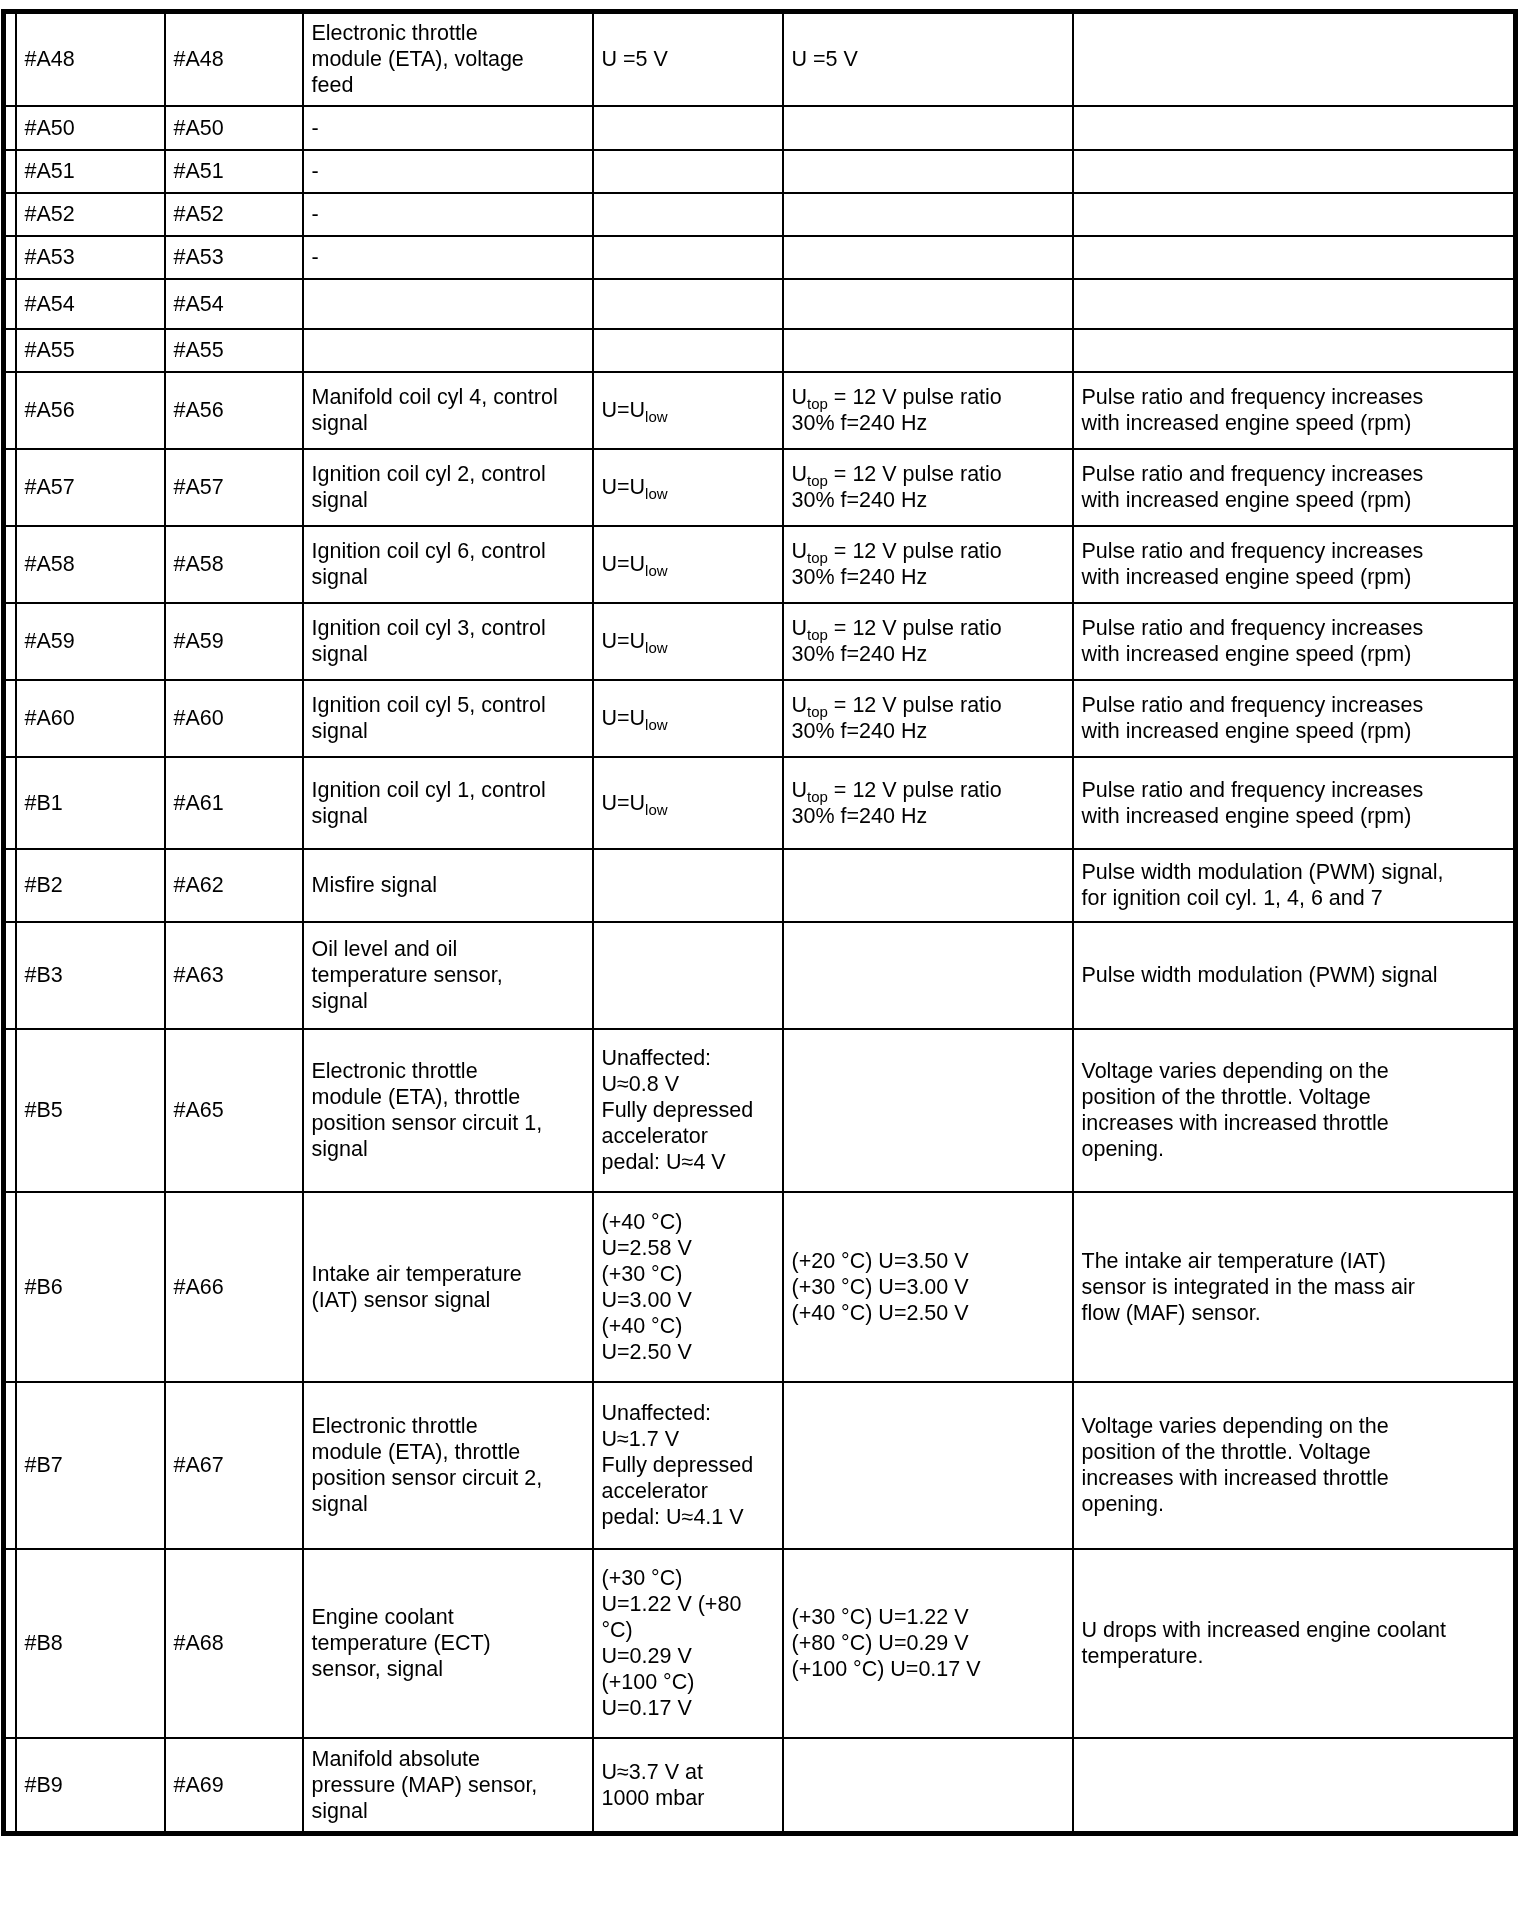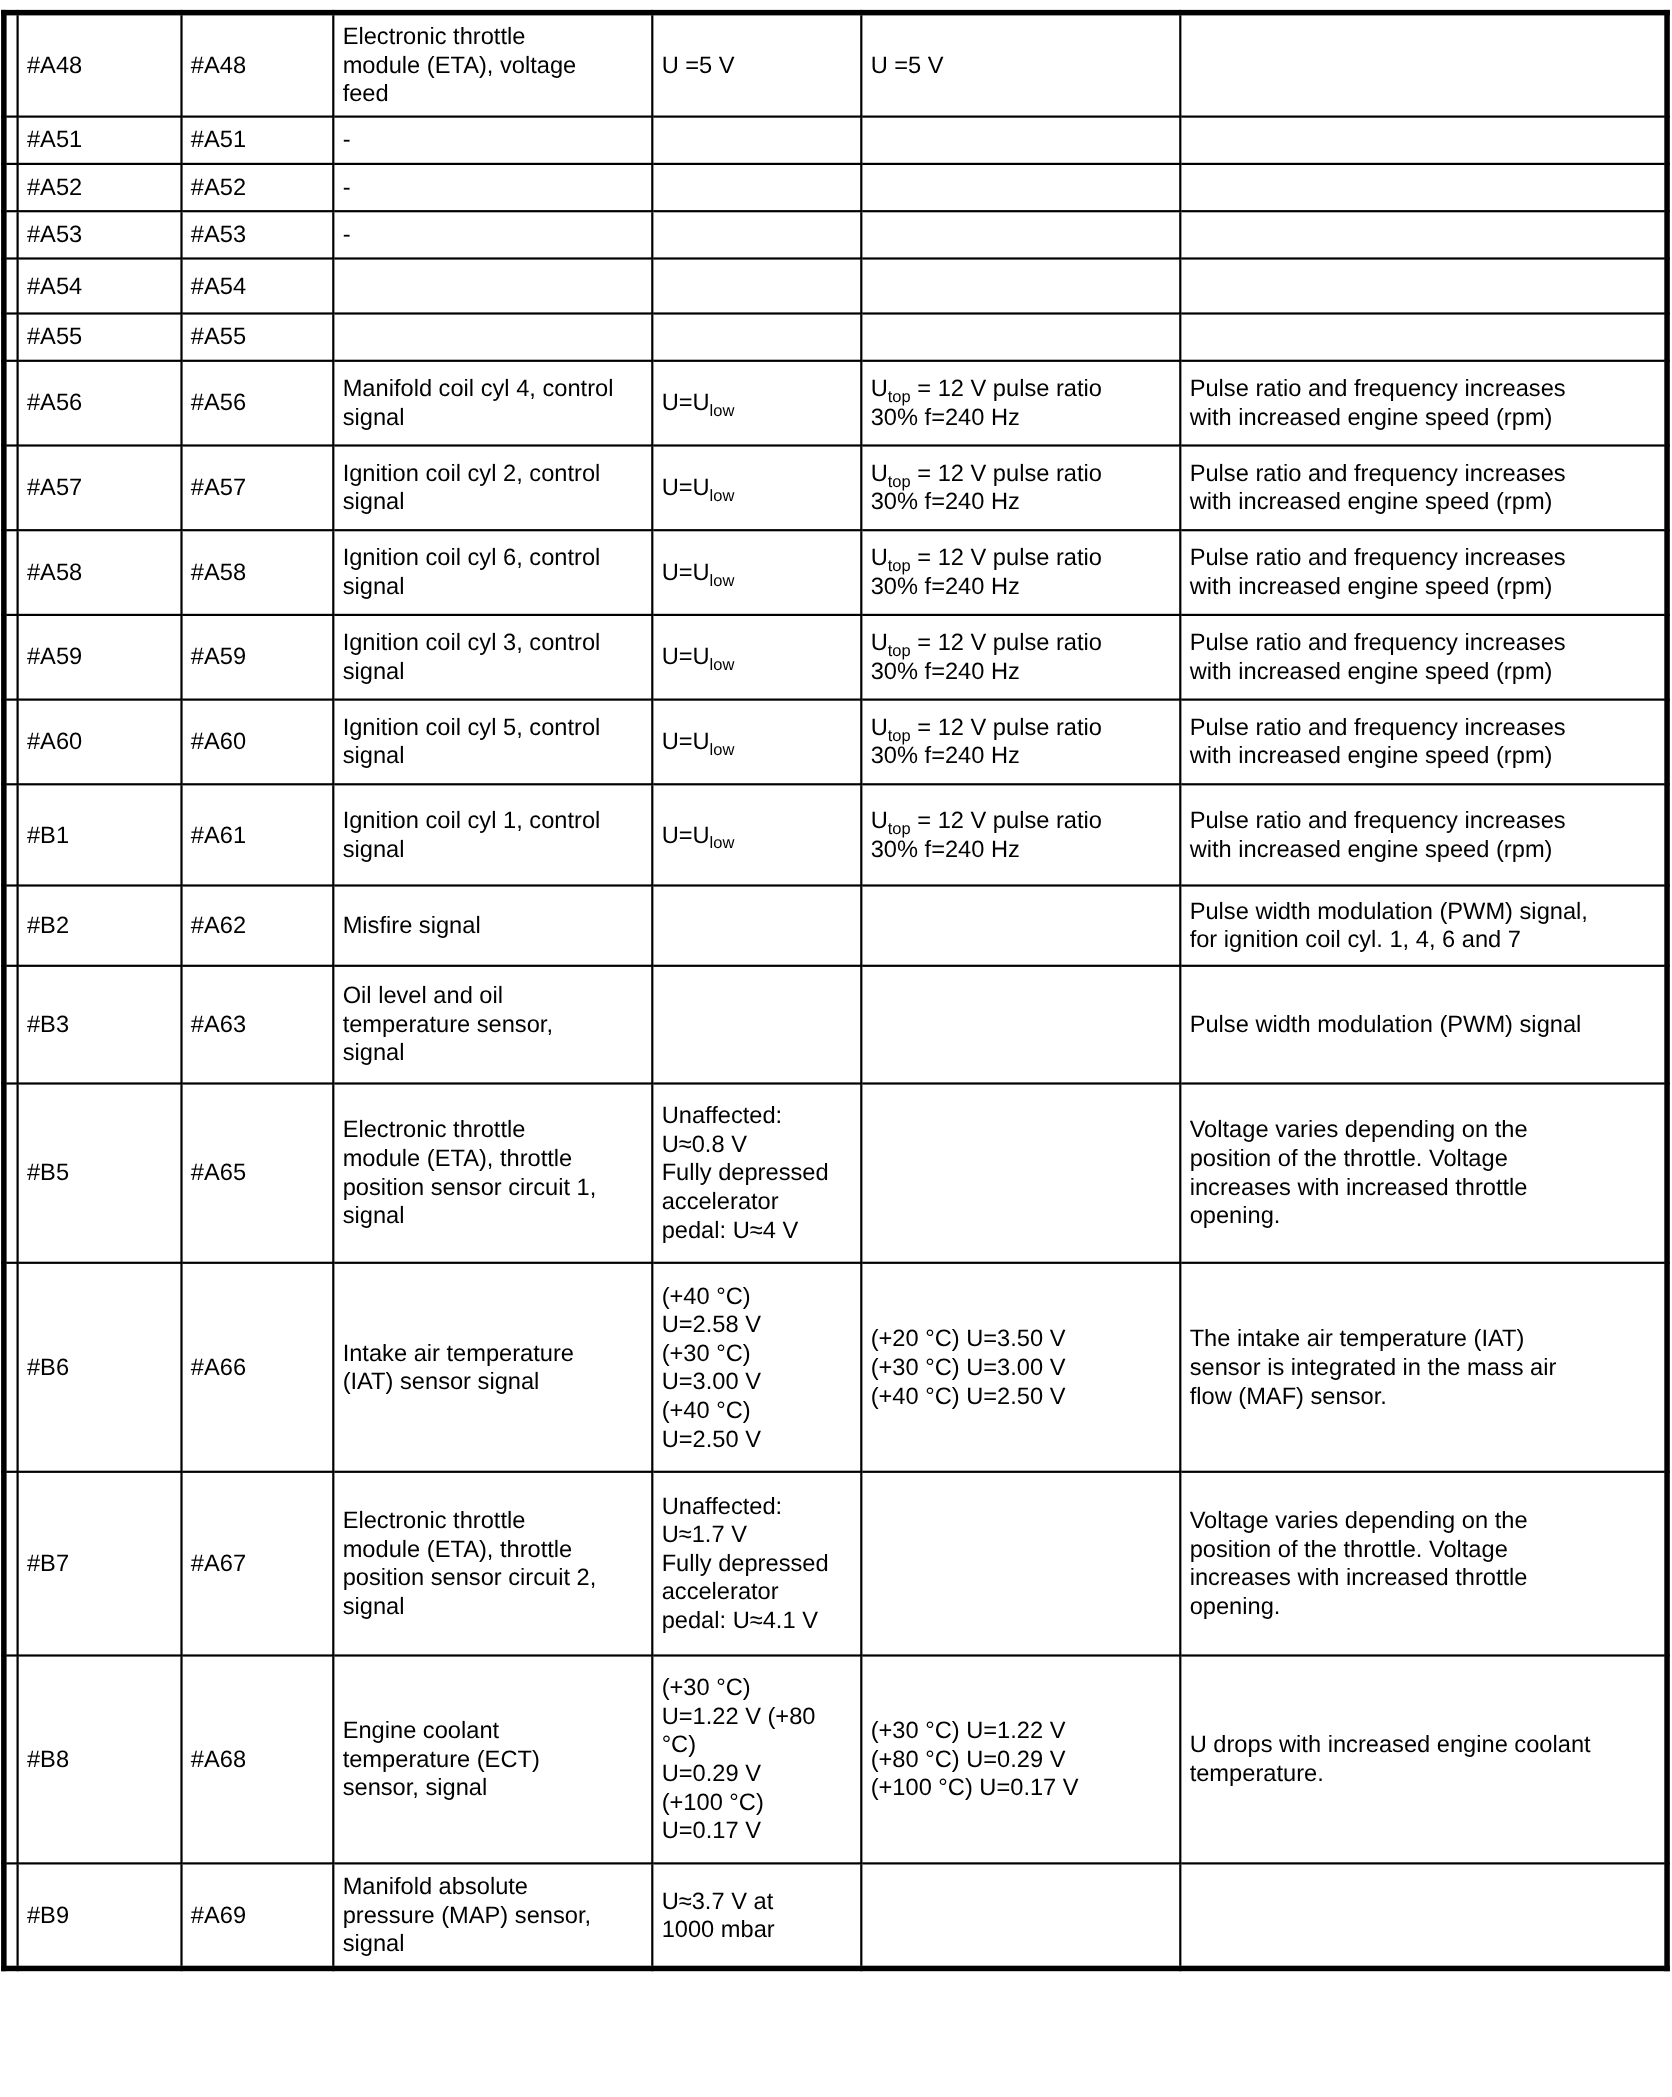--- a/index.html
+++ b/index.html
@@ -41,20 +41,29 @@
     <tbody>
       <tr style="height:94px">
           <td class="c0"></td>
           <td>#A48</td>
           <td>#A48</td>
           <td><span class="seg">Electronic throttle</span><br><span class="seg">module (ETA), voltage</span><br><span class="seg">feed</span></td>
           <td><span class="seg">U =5 V</span></td>
           <td><span class="seg">U =5 V</span></td>
           <td></td>
         </tr>
+      <tr style="height:44px">
+          <td class="c0"></td>
+          <td>#A50</td>
+          <td>#A50</td>
+          <td><span class="seg">-</span></td>
+          <td></td>
+          <td></td>
+          <td></td>
+        </tr>
       <tr style="height:43px">
           <td class="c0"></td>
           <td>#A51</td>
           <td>#A51</td>
           <td><span class="seg">-</span></td>
           <td></td>
           <td></td>
           <td></td>
         </tr>
       <tr style="height:43px">

